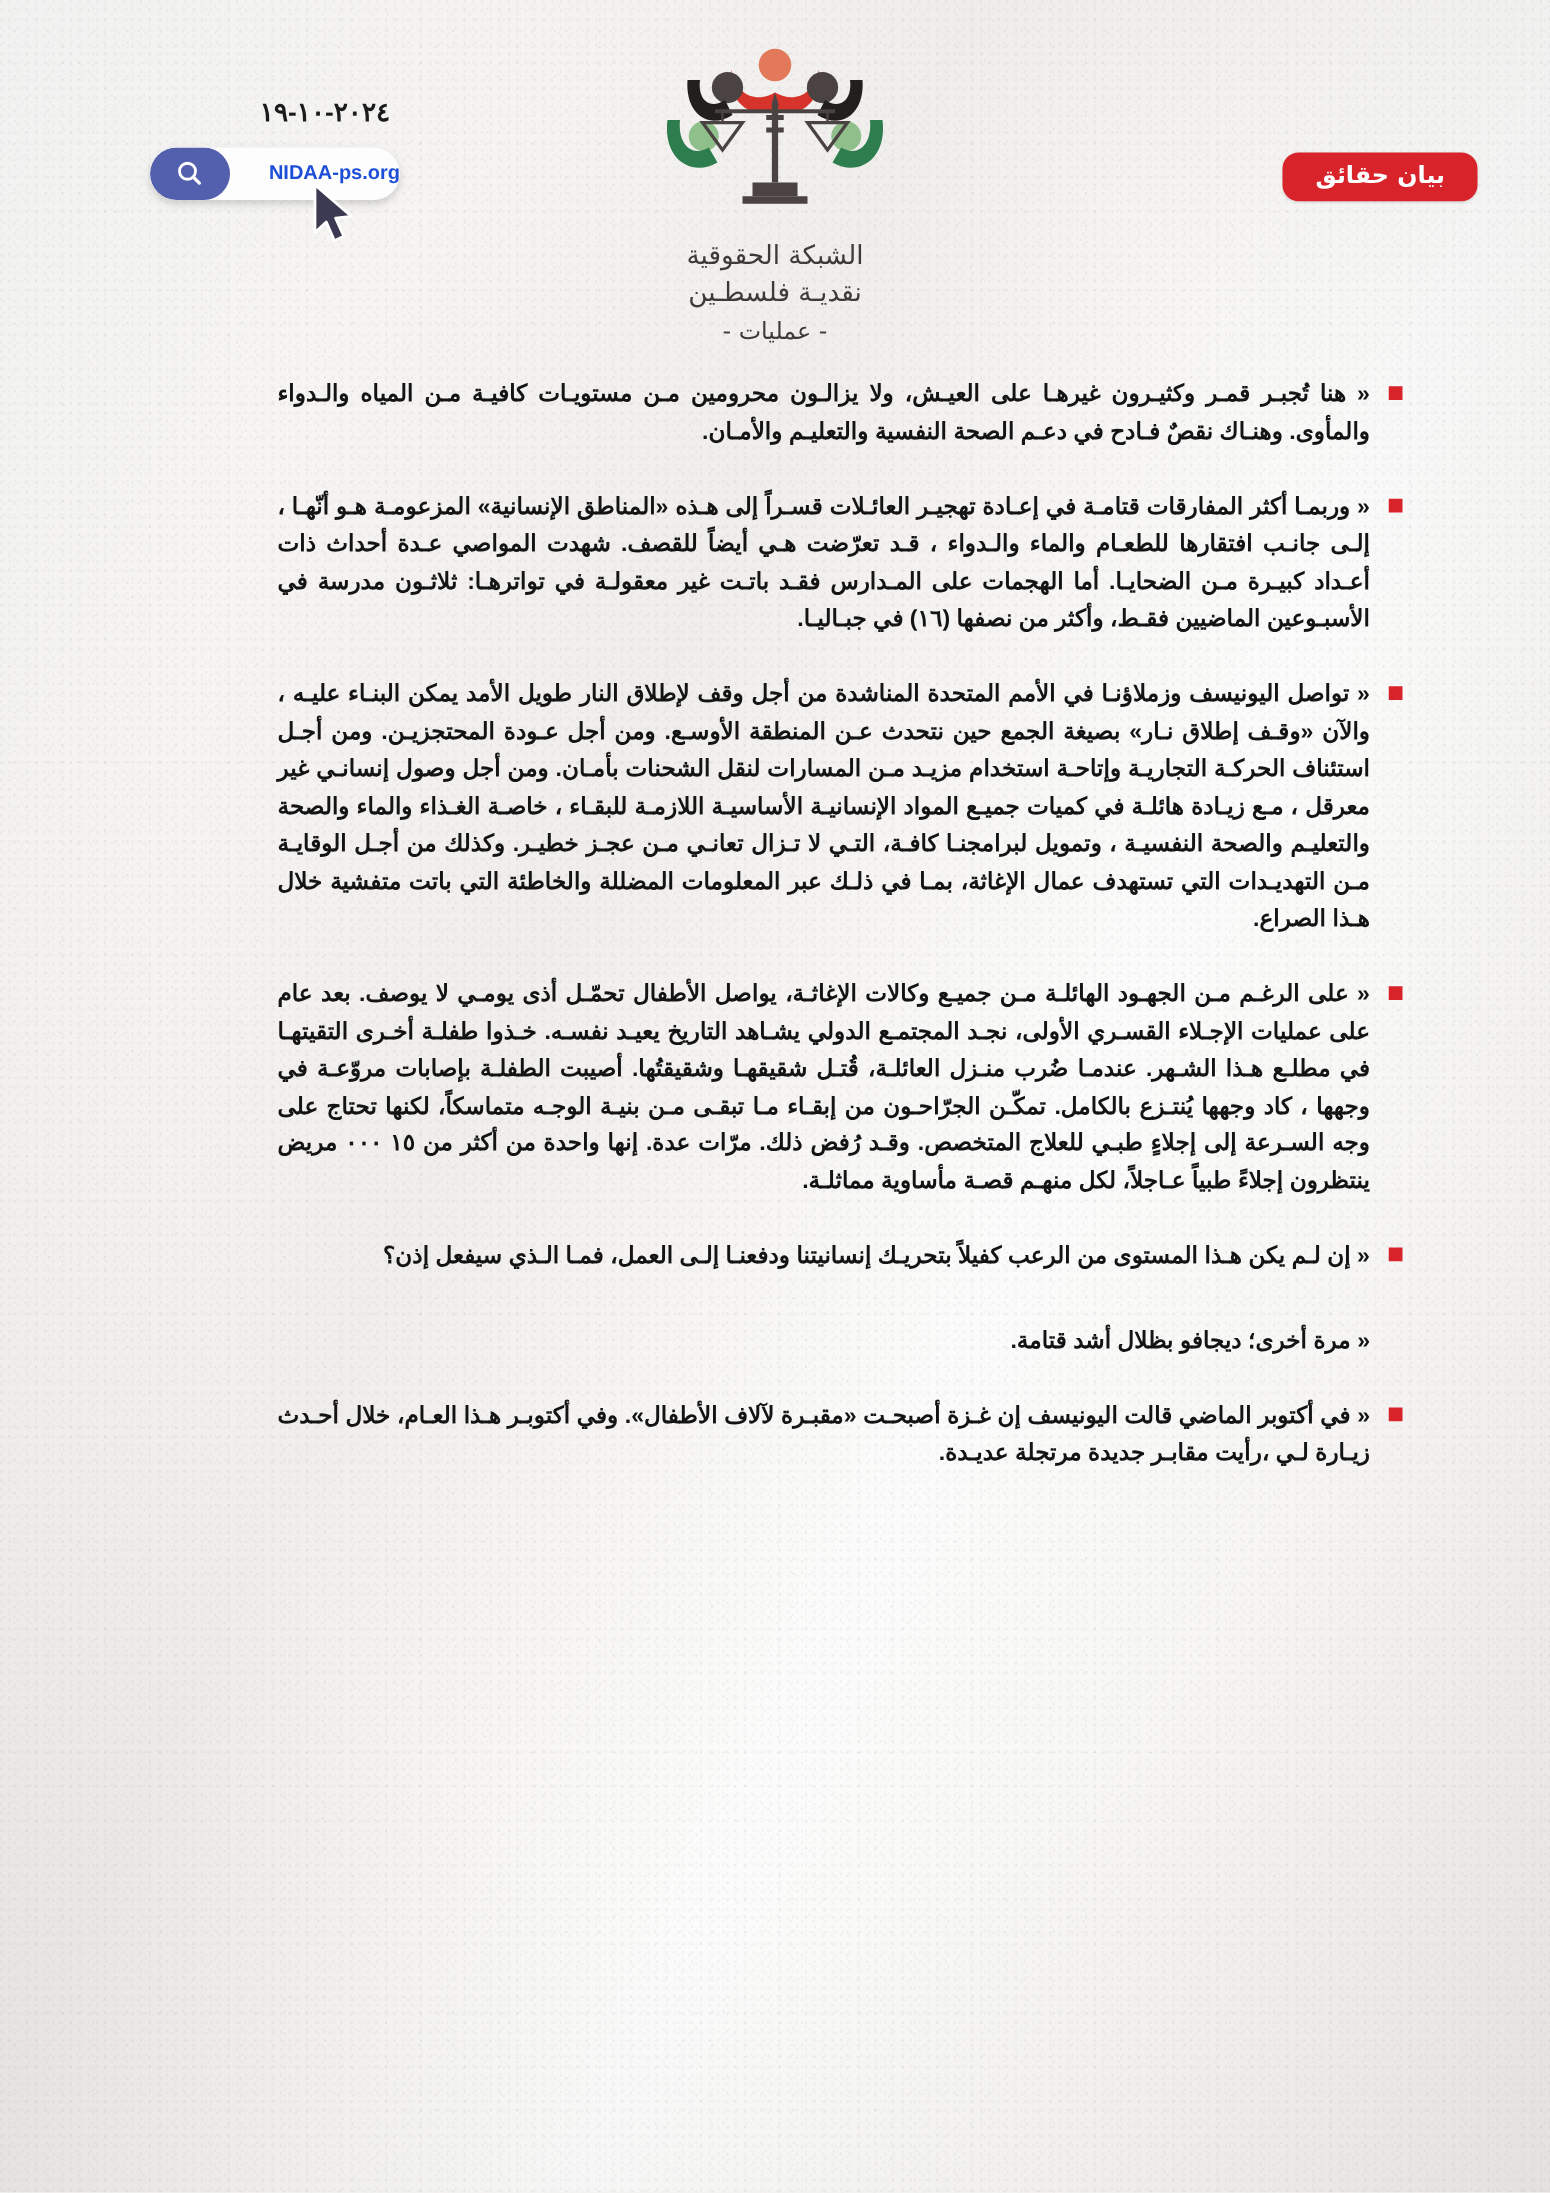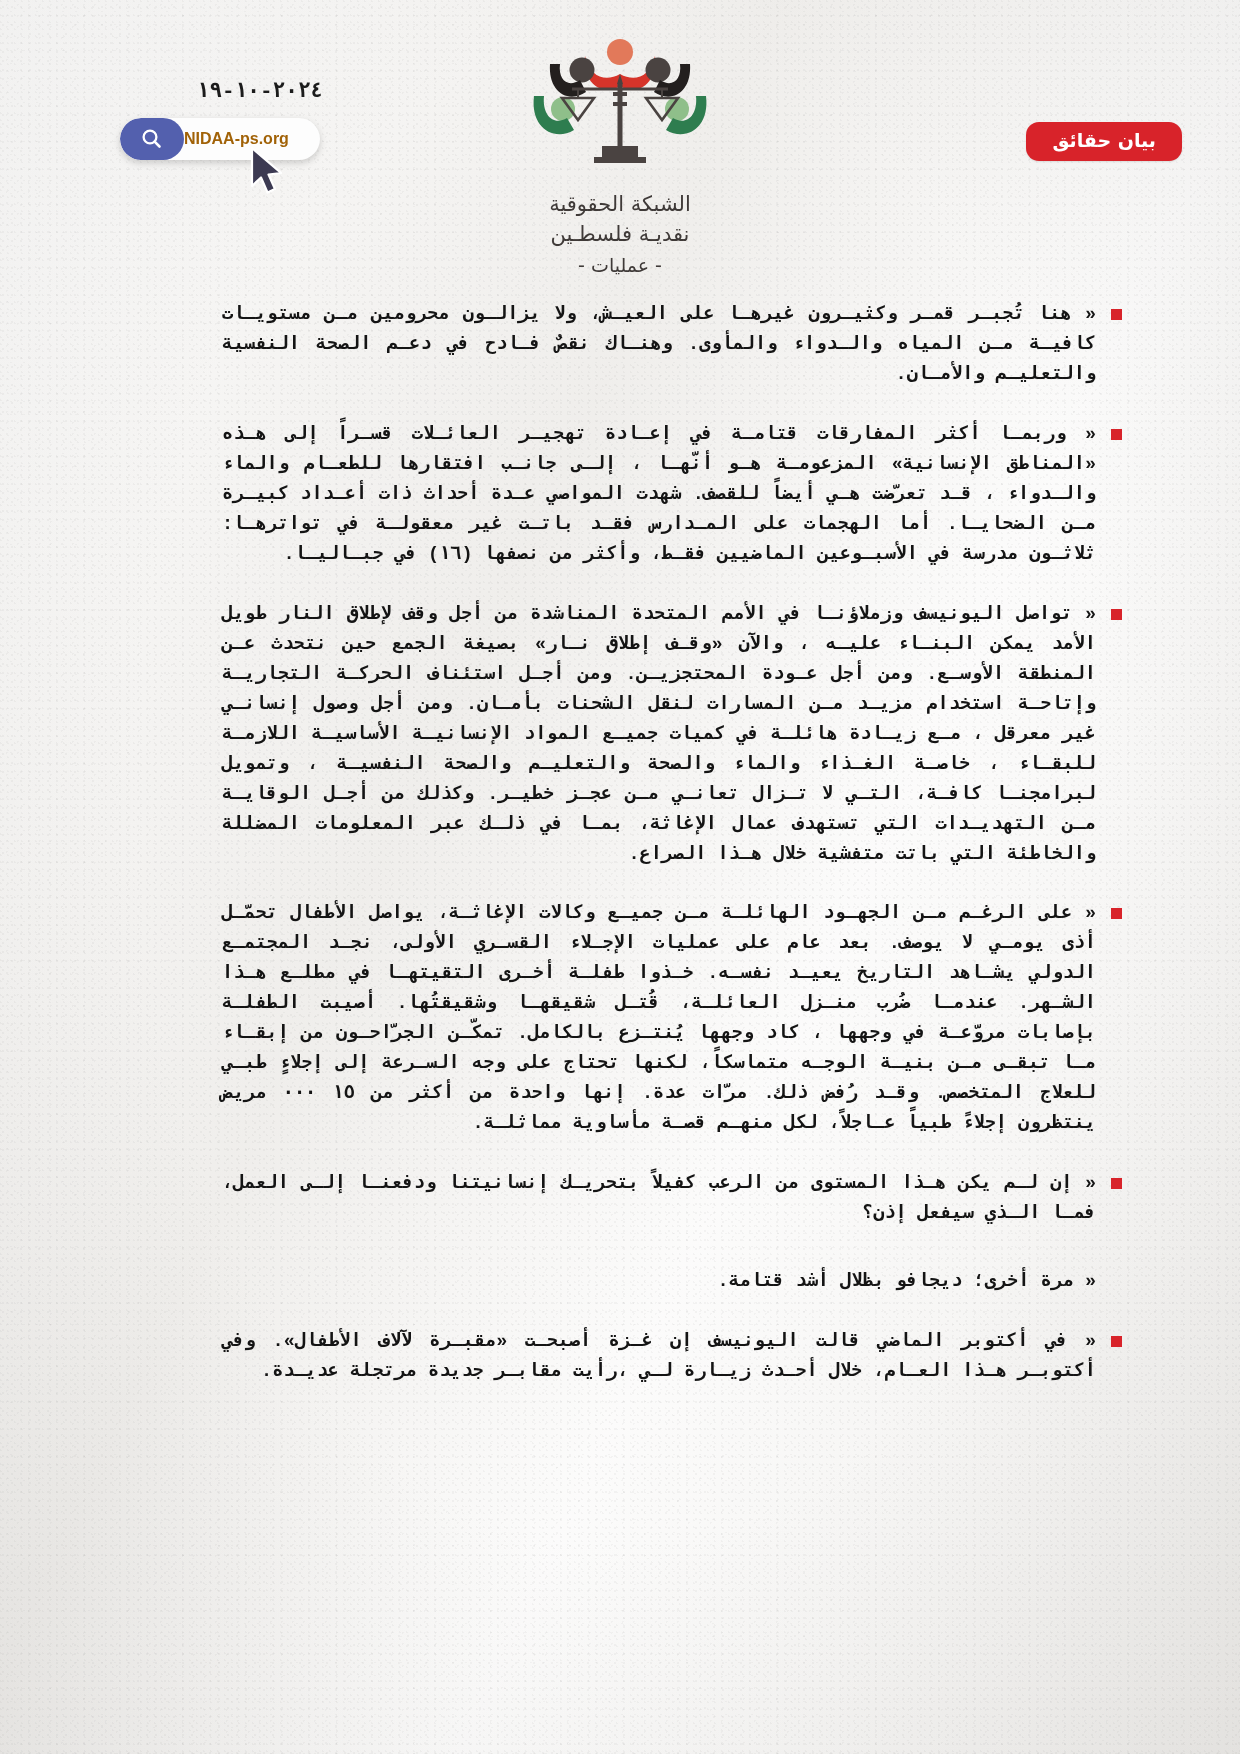--- a/index.html
+++ b/index.html
@@ -25,41 +25,41 @@
   .vig{
     position:absolute;inset:0;pointer-events:none;
     background:radial-gradient(ellipse at 50% 45%, rgba(255,255,255,0) 55%, rgba(150,148,145,.13) 100%);
   }
   .sheet{position:absolute;inset:0;}
 
   
   .date{
     position:absolute;left:150px;top:78px;width:220px;text-align:center;
     font-size:21px;font-weight:700;color:#1b1b1b;letter-spacing:1px;
-    font-family:Liberation Mono, monospace;
+    font-family:Liberation Sans, sans-serif;
   }
   .searchwrap{
     position:absolute;left:120px;top:118px;width:200px;height:42px;
   }
   .searchbar{
     position:absolute;left:0;top:0;width:200px;height:42px;
     background:#fdfdfd;border-radius:21px;
     box-shadow:0 3px 7px rgba(0,0,0,.17);
     display:flex;flex-direction:row-reverse;align-items:center;
     overflow:hidden;
   }
   .searchbtn{
     width:64px;height:42px;background:#5360ae;
     border-radius:21px;display:flex;align-items:center;justify-content:center;
     flex:0 0 auto;
   }
   .searchbtn svg{display:block}
   .searchtext{
-    flex:1;text-align:left;direction:ltr;
-    font-size:16px;font-weight:700;color:#a16207;
+    flex:1;text-align:right;direction:ltr;
+    font-size:16px;font-weight:700;color:#1d4ed8;
     font-family:"Liberation Sans",sans-serif;
     white-space:nowrap;
   }
   .cursor{position:absolute;left:128px;top:28px;}
 
   
   .logo{position:absolute;left:50%;top:34px;transform:translateX(-50%);width:230px;text-align:center;}
   .logo svg{display:block;margin:0 auto;}
   .orgname{
     margin-top:6px;
@@ -90,21 +90,21 @@
   .para{
     position:relative;
     margin:0 0 30px 0;
     padding-right:26px;
     font-size:18.5px;
     font-weight:700;
     color:#141414;
     line-height:1.62;
     text-align:justify;
     text-justify:inter-word;
-    font-family:Liberation Mono, monospace;
+    font-family:Liberation Sans, sans-serif;
   }
   .para::before{
     content:"";position:absolute;right:0;top:9px;
     width:11px;height:11px;background:#d8232a;
   }
   .para.nobullet{padding-right:26px;margin-top:38px;}
   .para.nobullet::before{display:none;}
   .para.tight{}
 </style>
 </head>

